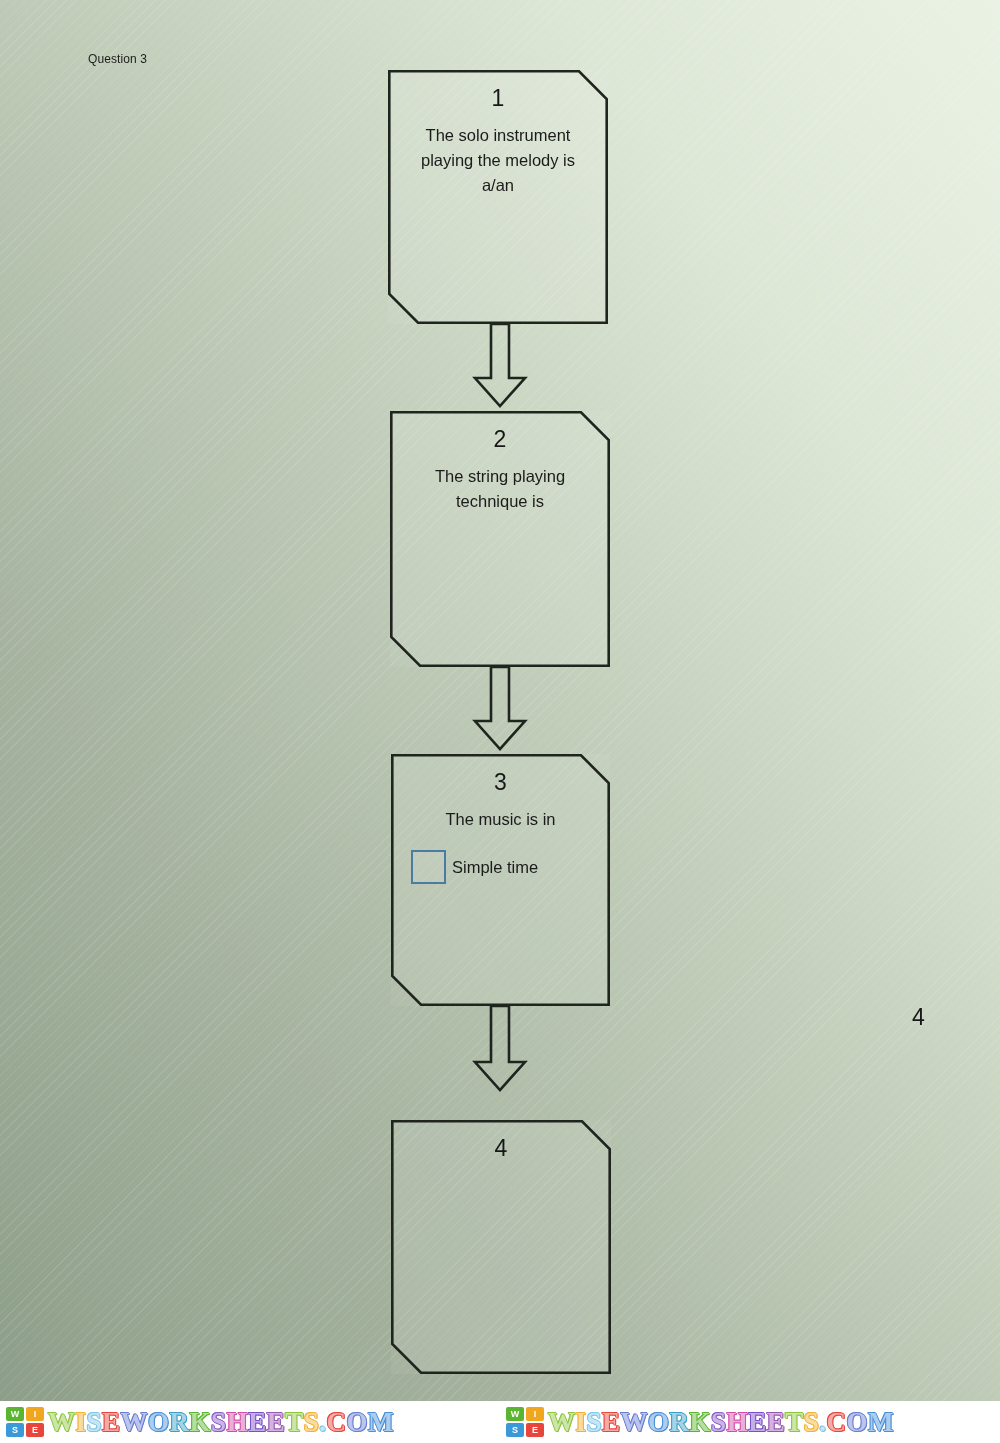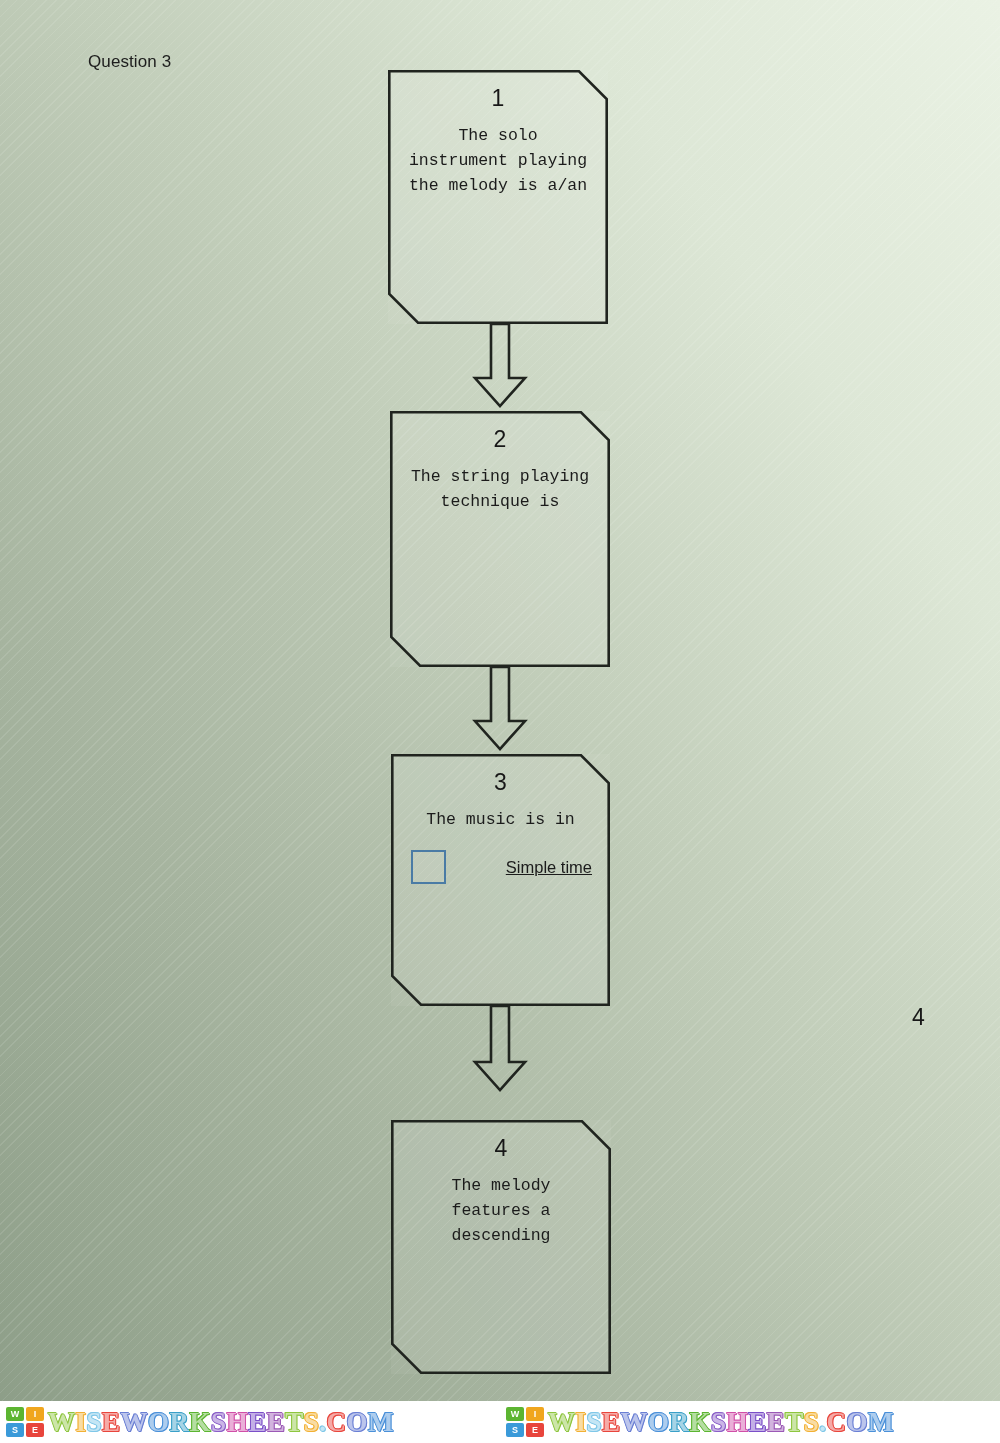--- a/index.html
+++ b/index.html
@@ -28,21 +28,21 @@
       ),
       linear-gradient(to top right, #8c9d87 0%, #a6b49f 28%, #c3cfbb 55%, #dde7d6 78%, #eaf2e4 100%);
     overflow: hidden;
   }
 
   
   #question-title {
     position: absolute;
     left: 88px;
     top: 52px;
-    font-size: 17px;
+    font-size: 12px;
     color: #1d1d1d;
     letter-spacing: 0.1px;
     white-space: nowrap;
   }
 
   
   .flow-box {
     position: absolute;
     box-sizing: border-box;
     background: rgba(255,255,255,0.055);
@@ -71,21 +71,20 @@
   .flow-num {
     font-size: 23px;
     color: #171717;
     line-height: 1.1;
     margin: 0 0 12px 0;
   }
   .flow-text {
     font-size: 16.5px;
     line-height: 1.52;
     color: #1b1b1b;
-    font-family: Liberation Mono, monospace;
   }
 
   
   .option-row {
     display: flex;
     align-items: center;
     margin-top: 18px;
     padding-left: 2px;
   }
   .option-row.second { margin-top: 34px; }
@@ -94,24 +93,23 @@
     width: 35px;
     height: 34px;
     border: 2px solid #4a7ba5;
     background: rgba(255,255,255,0.07);
     box-sizing: border-box;
   }
   .option-label {
     flex: 1 1 auto;
     font-size: 16.5px;
     color: #1b1b1b;
-    text-align: right;
+    text-align: left;
     padding-left: 6px;
     white-space: nowrap;
-    text-decoration: underline;
   }
 
   
   .arrow {
     position: absolute;
   }
   .arrow svg { display: block; }
   .arrow polygon {
     fill: none;
     stroke: #20241f;
@@ -246,21 +244,20 @@
       <polygon points="26,0 44,0 44,56 60,56 35,84 10,56 26,56"></polygon>
     </svg>
   </div>
 
   <div class="flow-box" id="box-4" style="left:391px; top:1120px; width:220px; height:254px;">
     <svg class="flow-box-svg" viewBox="0 0 220 254" preserveAspectRatio="none">
       <polygon points="1.3,1.3 191,1.3 218.7,29 218.7,252.7 30,252.7 1.3,224"></polygon>
     </svg>
     <div class="flow-inner">
       <div class="flow-num">4</div>
-      <div class="flow-text">The melody features a descending</div>
     </div>
   </div>
 
   <div id="loose-number">4</div>
 
   <div id="watermark-strip">
 
     <div class="wm-unit">
       <div class="wm-logo">
         <span class="c-w">W</span>

